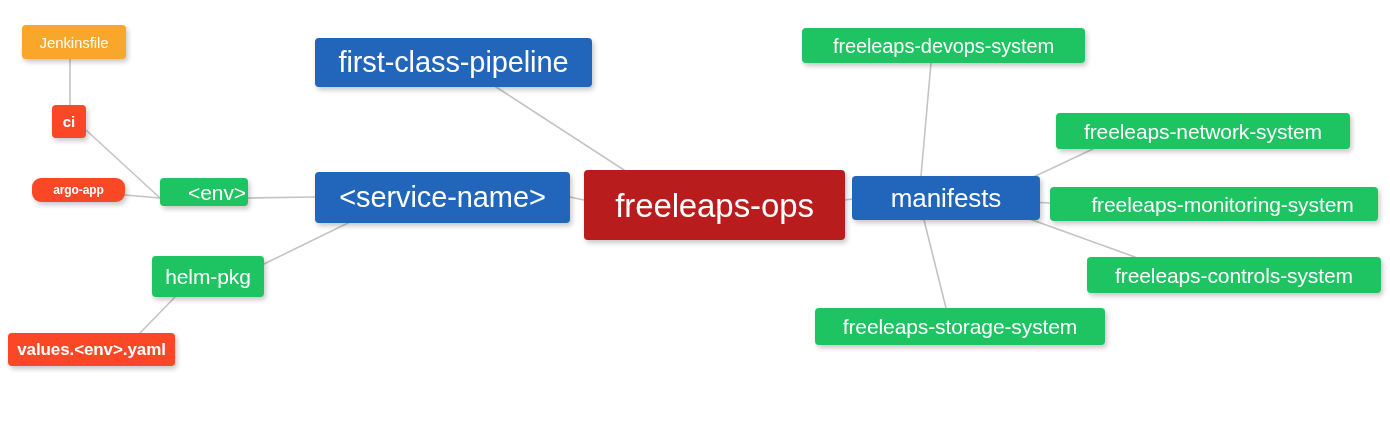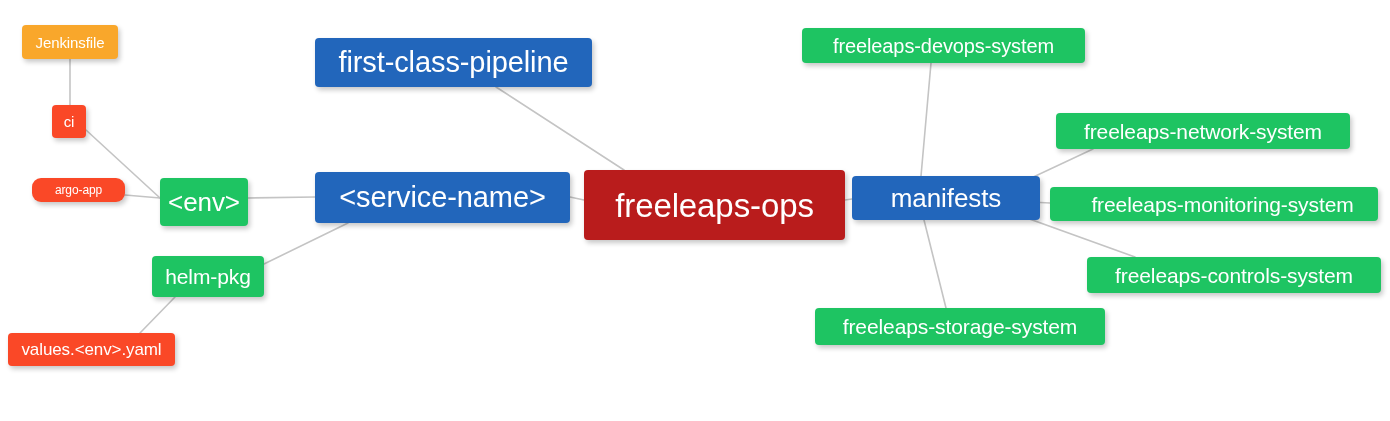--- a/index.html
+++ b/index.html
@@ -43,21 +43,21 @@
     z-index: 2;
   }
   .node-label {
     display: block;
     padding: 0 2px;
   }
   
   .c-root   { background: #b91c1c; }
   .c-blue   { background: #2266bb; }
   .c-green  { background: #1ec462; }
-  .c-red    { background: #fa4827; }
+  .c-red    { background: #fa4827; font-weight: bold; }
   .c-orange { background: #f9a72b; }
 </style>
 </head>
 <body>
 
 <div id="mindmap">
   <svg id="edge-layer" viewBox="0 0 1390 421" width="1390" height="421" xmlns="http://www.w3.org/2000/svg">
       <line x1="70" y1="59" x2="70" y2="105" stroke="#c4c4c4" stroke-width="1.6" stroke-linecap="round"></line>
       <line x1="86" y1="130" x2="160" y2="198" stroke="#c4c4c4" stroke-width="1.6" stroke-linecap="round"></line>
       <line x1="125" y1="195" x2="160" y2="198" stroke="#c4c4c4" stroke-width="1.6" stroke-linecap="round"></line>
@@ -66,30 +66,30 @@
       <line x1="140" y1="333" x2="175" y2="297" stroke="#c4c4c4" stroke-width="1.6" stroke-linecap="round"></line>
       <line x1="496" y1="87" x2="624" y2="170" stroke="#c4c4c4" stroke-width="1.6" stroke-linecap="round"></line>
       <line x1="570" y1="197" x2="584" y2="200" stroke="#c4c4c4" stroke-width="1.6" stroke-linecap="round"></line>
       <line x1="845" y1="200" x2="852" y2="199" stroke="#c4c4c4" stroke-width="1.6" stroke-linecap="round"></line>
       <line x1="921" y1="176" x2="931" y2="63" stroke="#c4c4c4" stroke-width="1.6" stroke-linecap="round"></line>
       <line x1="1010" y1="188" x2="1093" y2="149" stroke="#c4c4c4" stroke-width="1.6" stroke-linecap="round"></line>
       <line x1="1010" y1="201" x2="1050" y2="203" stroke="#c4c4c4" stroke-width="1.6" stroke-linecap="round"></line>
       <line x1="1010" y1="212" x2="1135" y2="257" stroke="#c4c4c4" stroke-width="1.6" stroke-linecap="round"></line>
       <line x1="924" y1="220" x2="946" y2="308" stroke="#c4c4c4" stroke-width="1.6" stroke-linecap="round"></line>
     </svg>
-<div class="node c-orange" style="left: 22px; top: 25px; width: 96px; height: 34px; font-size: 15px;">
+<div class="node c-orange" style="left: 22px; top: 25px; width: 104px; height: 34px; font-size: 15px;">
       <span class="node-label">Jenkinsfile</span>
     </div>
     <div class="node c-red" style="left: 52px; top: 105px; width: 34px; height: 33px; font-size: 15px;">
       <span class="node-label">ci</span>
     </div>
     <div class="node c-red" style="left: 32px; top: 178px; width: 93px; height: 24px; font-size: 12px; border-radius: 9px;">
       <span class="node-label">argo-app</span>
     </div>
-    <div class="node c-green" style="left: 160px; top: 178px; width: 88px; height: 48px; font-size: 26px;">
+    <div class="node c-green" style="left: 160px; top: 178px; width: 88px; height: 28px; font-size: 21px; justify-content: flex-end;">
       <span class="node-label">&lt;env&gt;</span>
     </div>
     <div class="node c-green" style="left: 152px; top: 256px; width: 112px; height: 41px; font-size: 21px;">
       <span class="node-label">helm-pkg</span>
     </div>
     <div class="node c-blue" style="left: 315px; top: 38px; width: 277px; height: 49px; font-size: 29px;">
       <span class="node-label">first-class-pipeline</span>
     </div>
     <div class="node c-red" style="left: 8px; top: 333px; width: 167px; height: 33px; font-size: 17px;">
       <span class="node-label">values.&lt;env&gt;.yaml</span>

